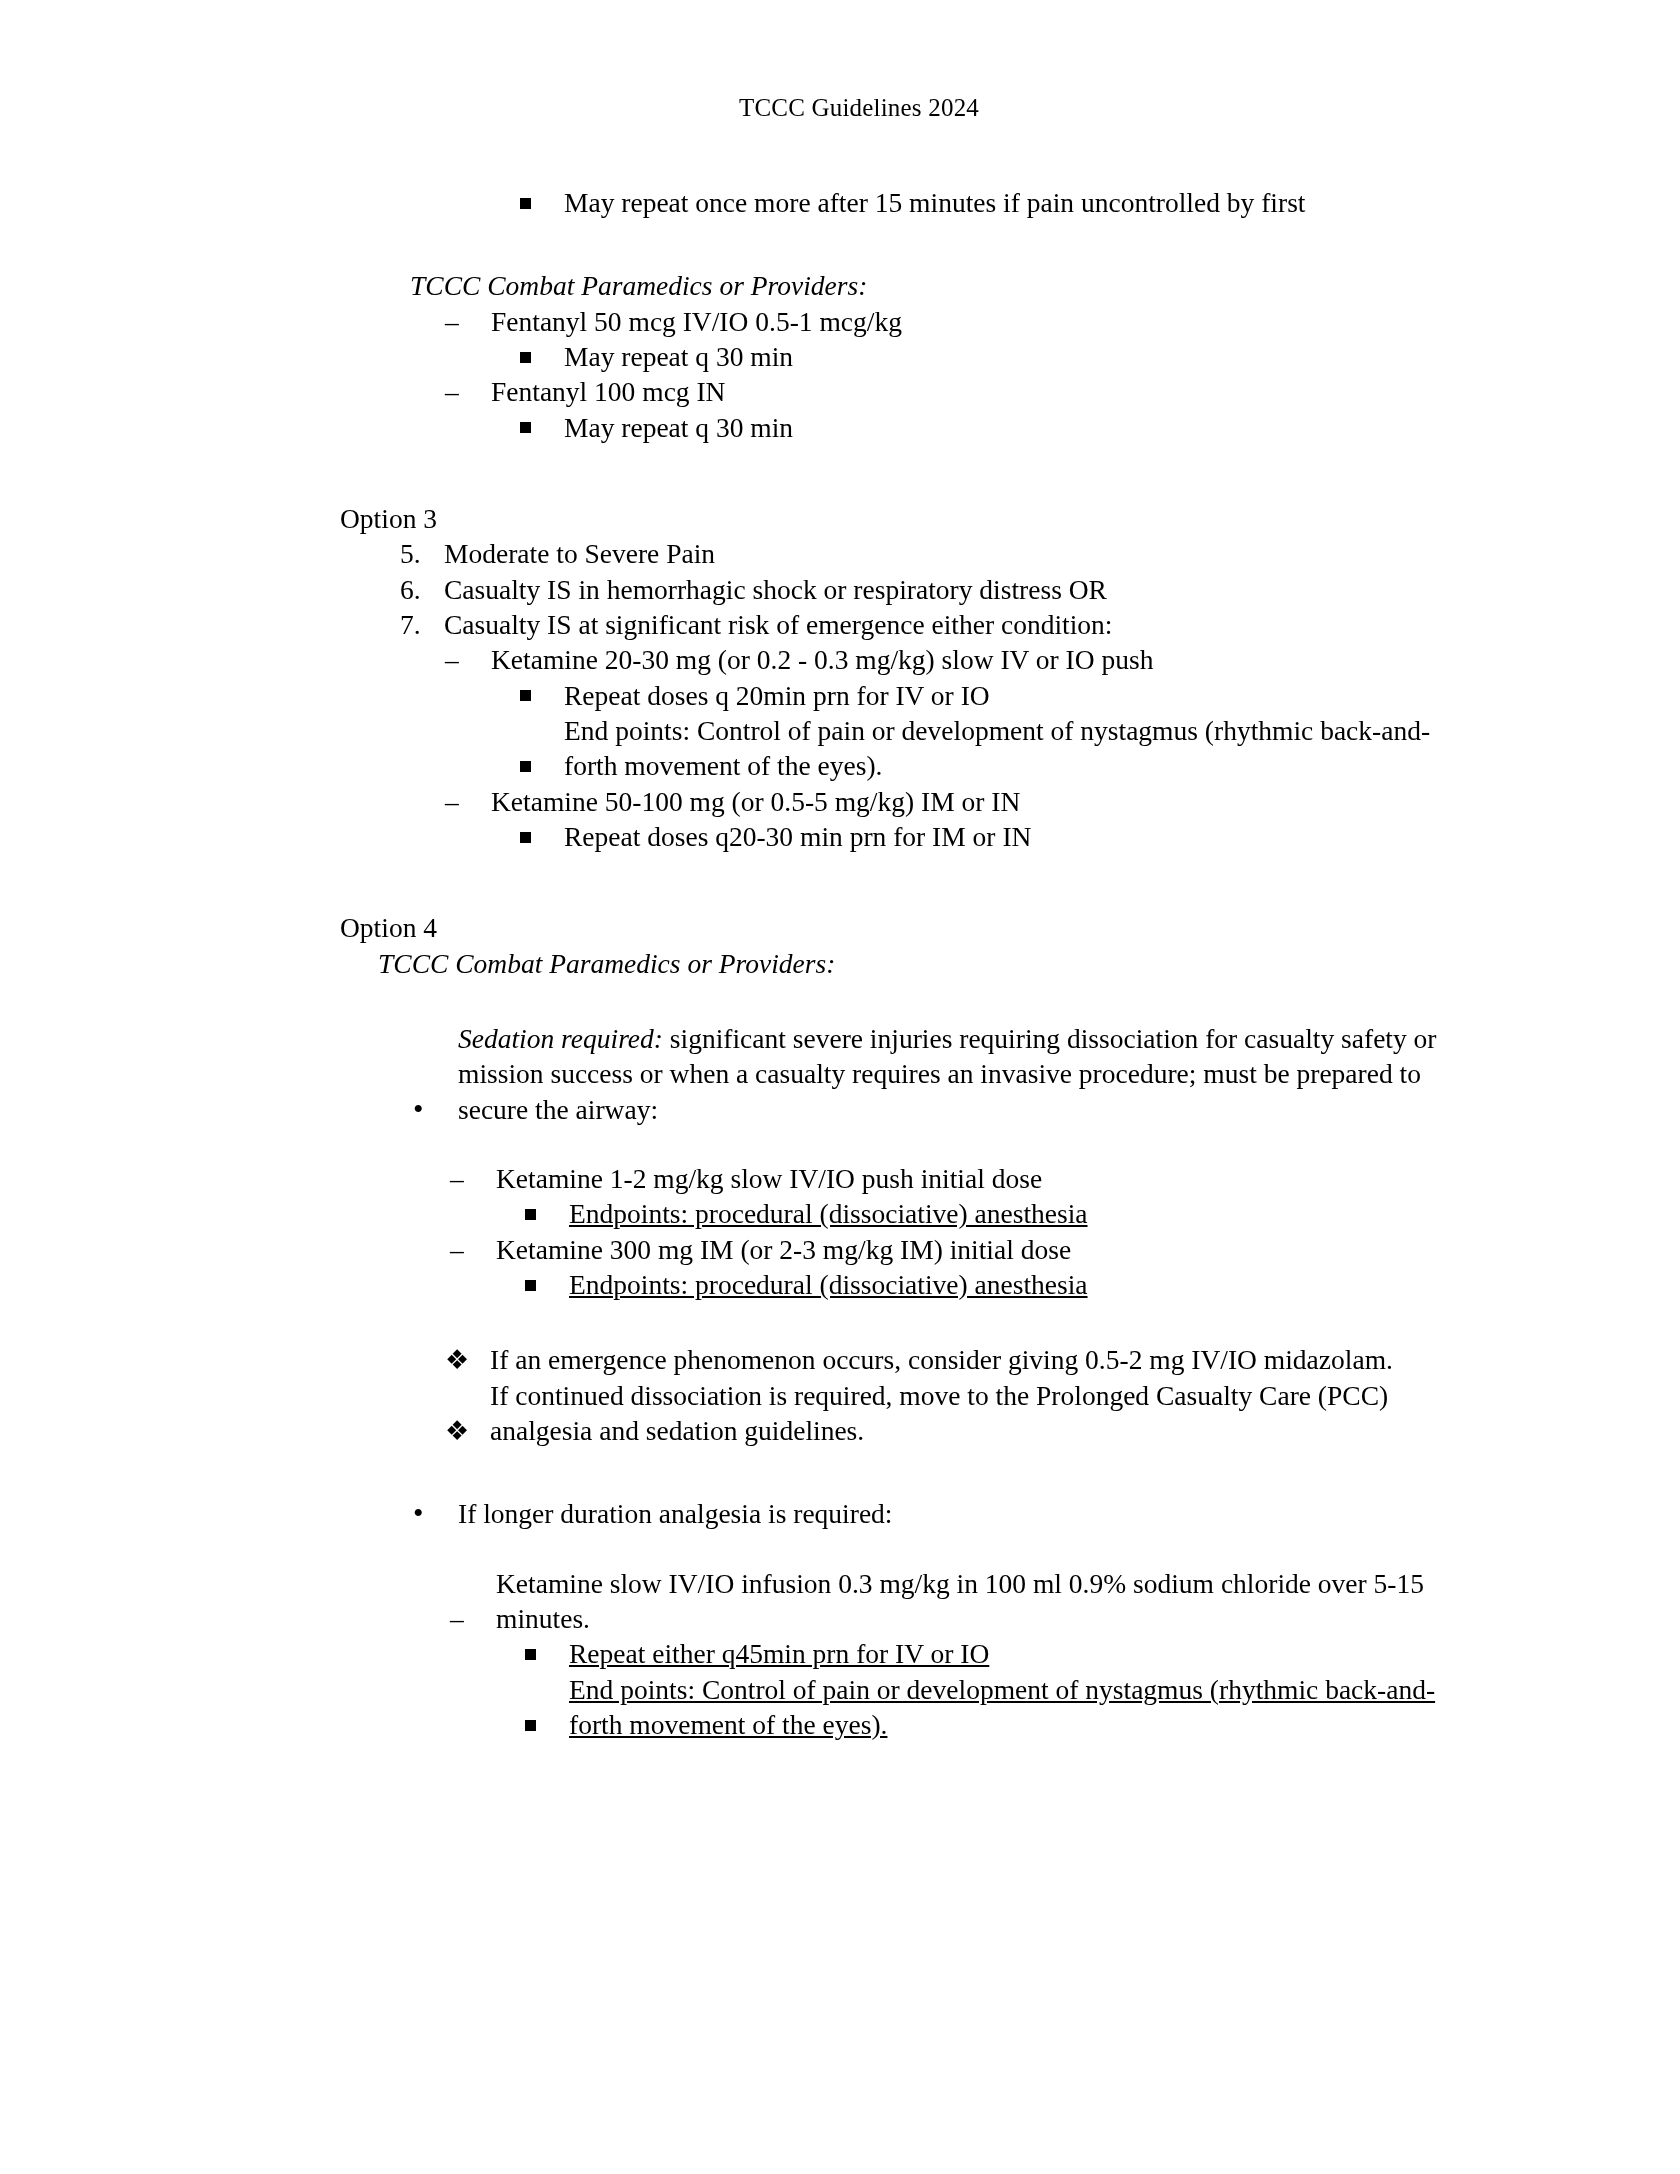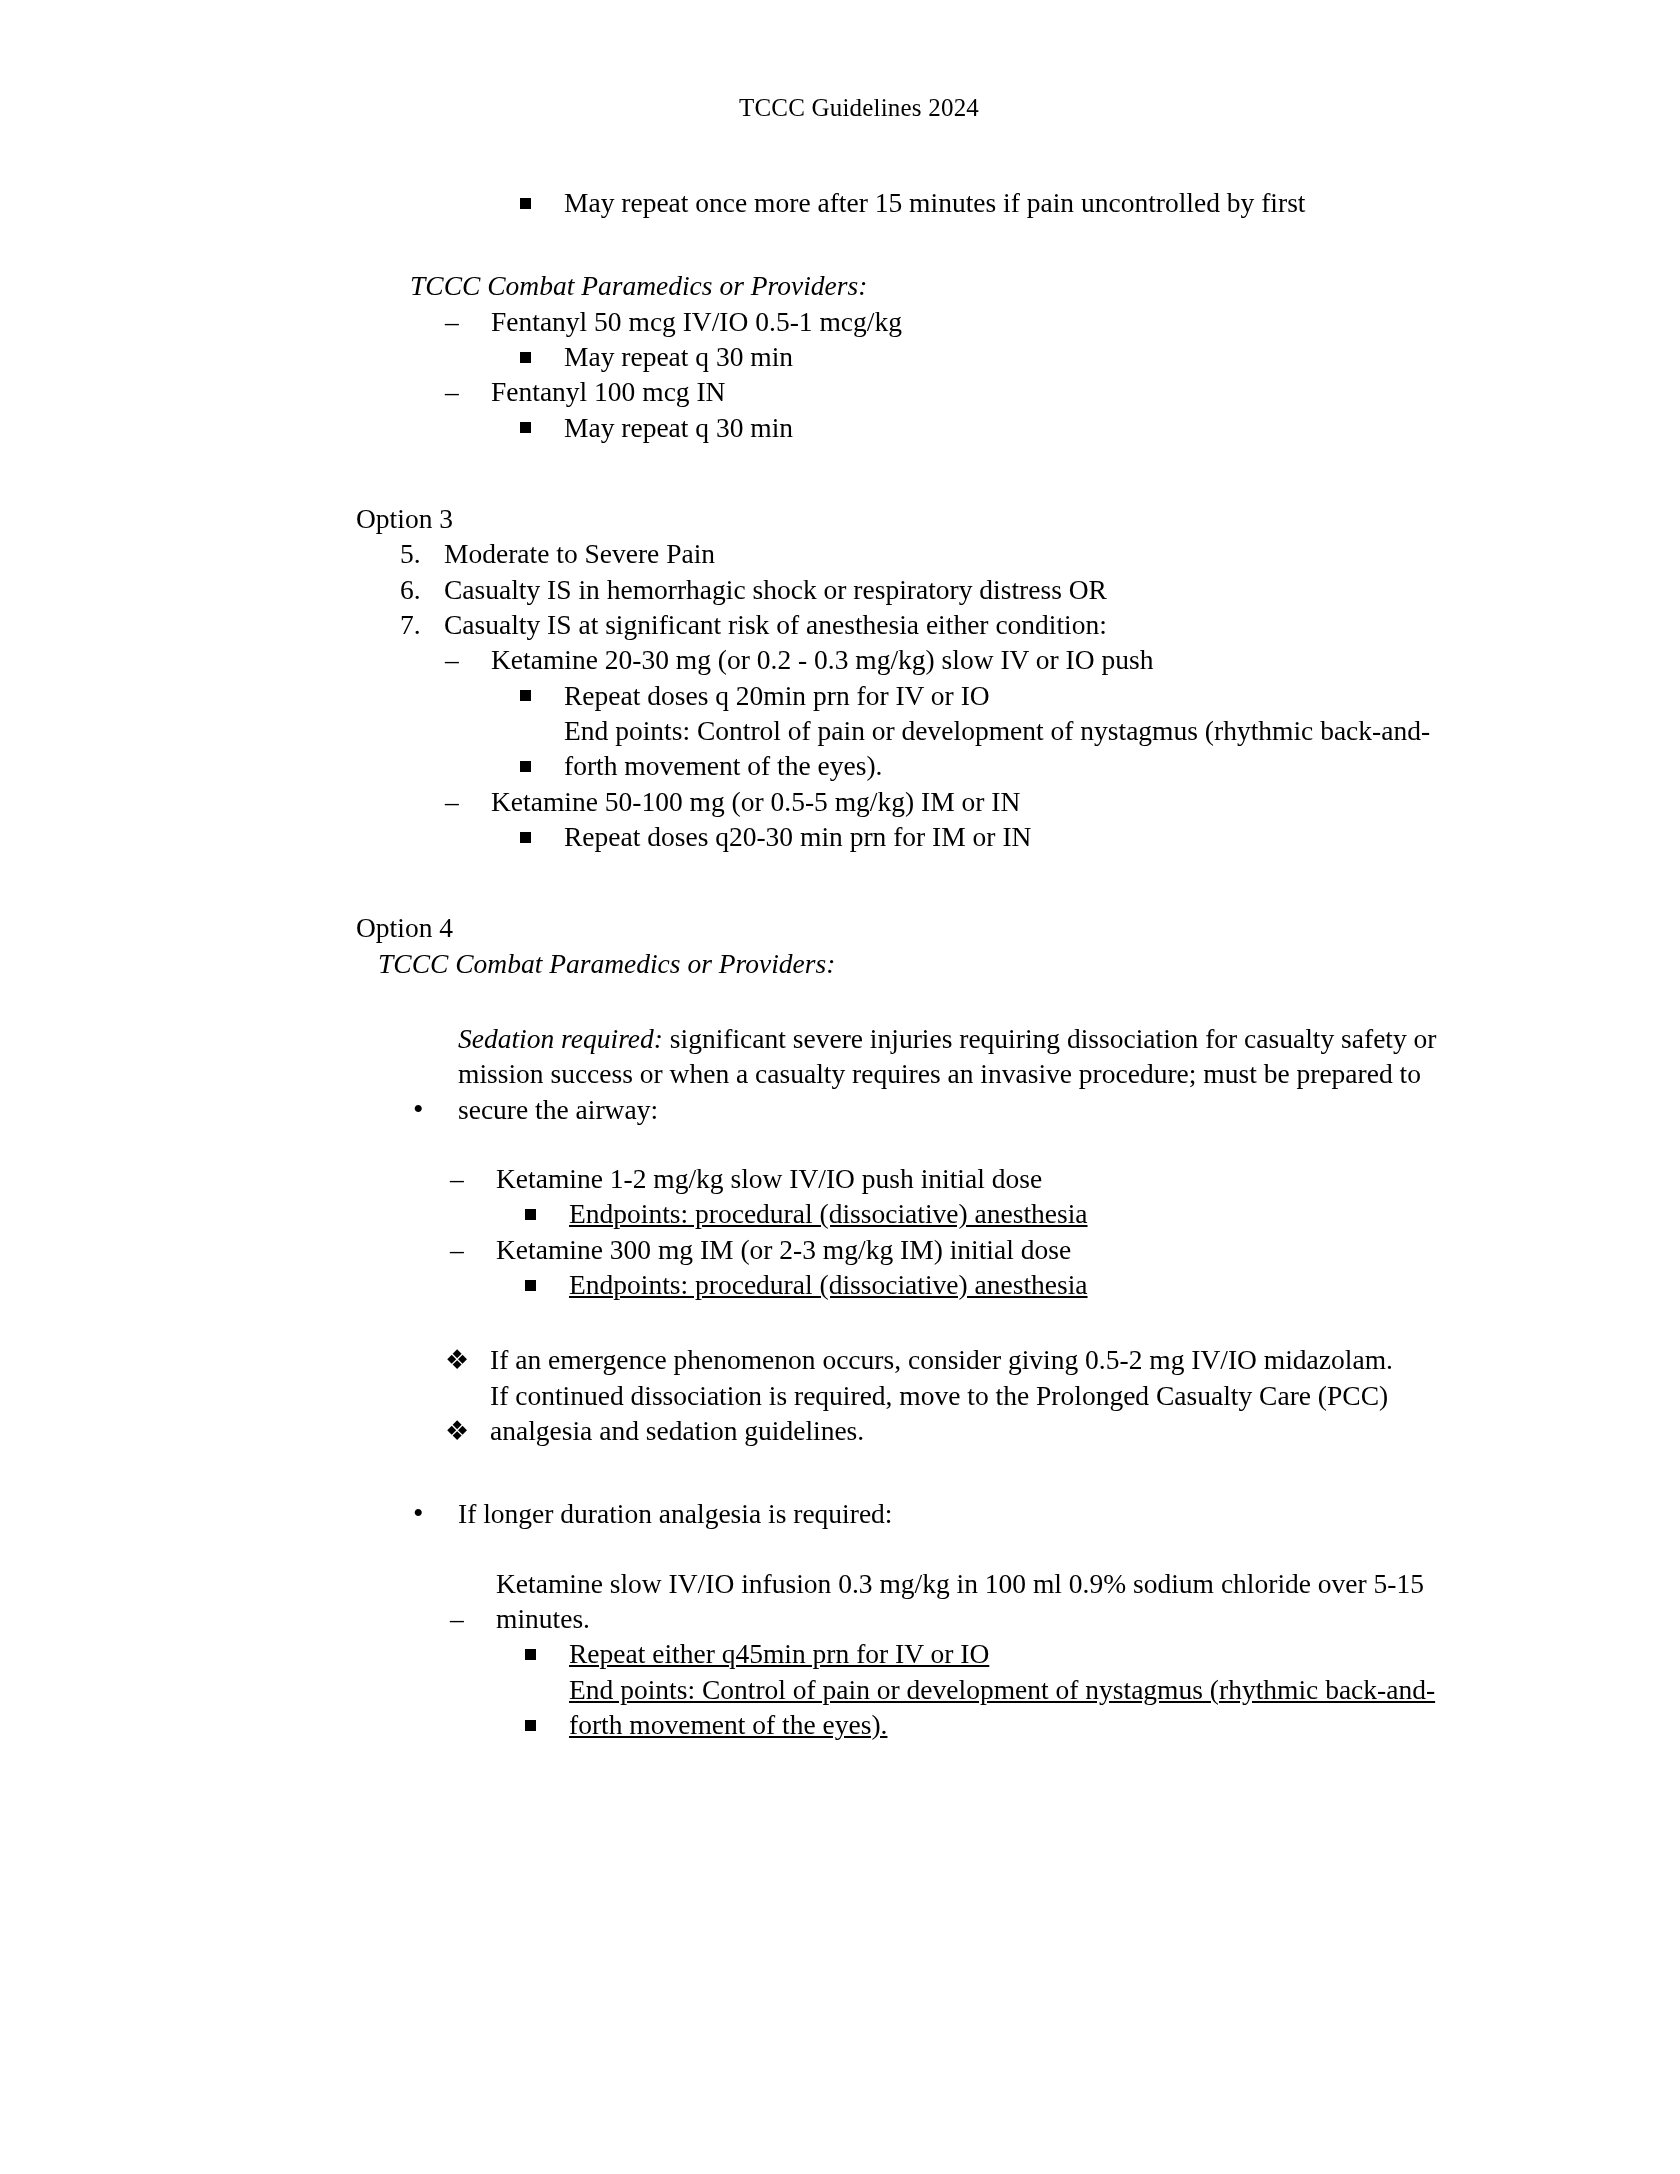--- a/index.html
+++ b/index.html
@@ -40,21 +40,21 @@
     left: 340px;
     width: 1120px;
     font-size: 27.5px;
     line-height: 1.285;
   }
 
   
   .blk { position: relative; }
 
   
-  .lvl-opt     { margin-left: 16px; }      
+  .lvl-opt     { margin-left: 0px; }      
   .lvl-head2   { margin-left: 38px; }     
   .lvl-head1   { margin-left: 70px; }     
   .lvl-num     { margin-left: 60px; }     
   .lvl-dashA   { margin-left: 105px; }    
   .lvl-dashB   { margin-left: 110px; }    
   .lvl-sq      { margin-left: 180px; }    
   .lvl-sq2     { margin-left: 185px; text-decoration: underline; }
   .lvl-bullet  { margin-left: 73px; }     
   .lvl-diamond { margin-left: 105px; }    
 
@@ -169,21 +169,21 @@
     </div>
     <div class="blk lvl-num">
       <div class="row">
         <span class="marker m-num">6.</span>
         <span class="txt">Casualty IS in hemorrhagic shock or respiratory distress OR</span>
       </div>
     </div>
     <div class="blk lvl-num">
       <div class="row">
         <span class="marker m-num">7.</span>
-        <span class="txt">Casualty IS at significant risk of anesthesia either condition:</span>
+        <span class="txt">Casualty IS at significant risk of emergence either condition:</span>
       </div>
     </div>
 
     <div class="blk lvl-dashA">
       <div class="row">
         <span class="marker m-dash"><span class="dash-glyph">–</span></span>
         <span class="txt">Ketamine 20-30 mg (or 0.2 - 0.3 mg/kg) slow IV or IO push</span>
       </div>
     </div>
 

